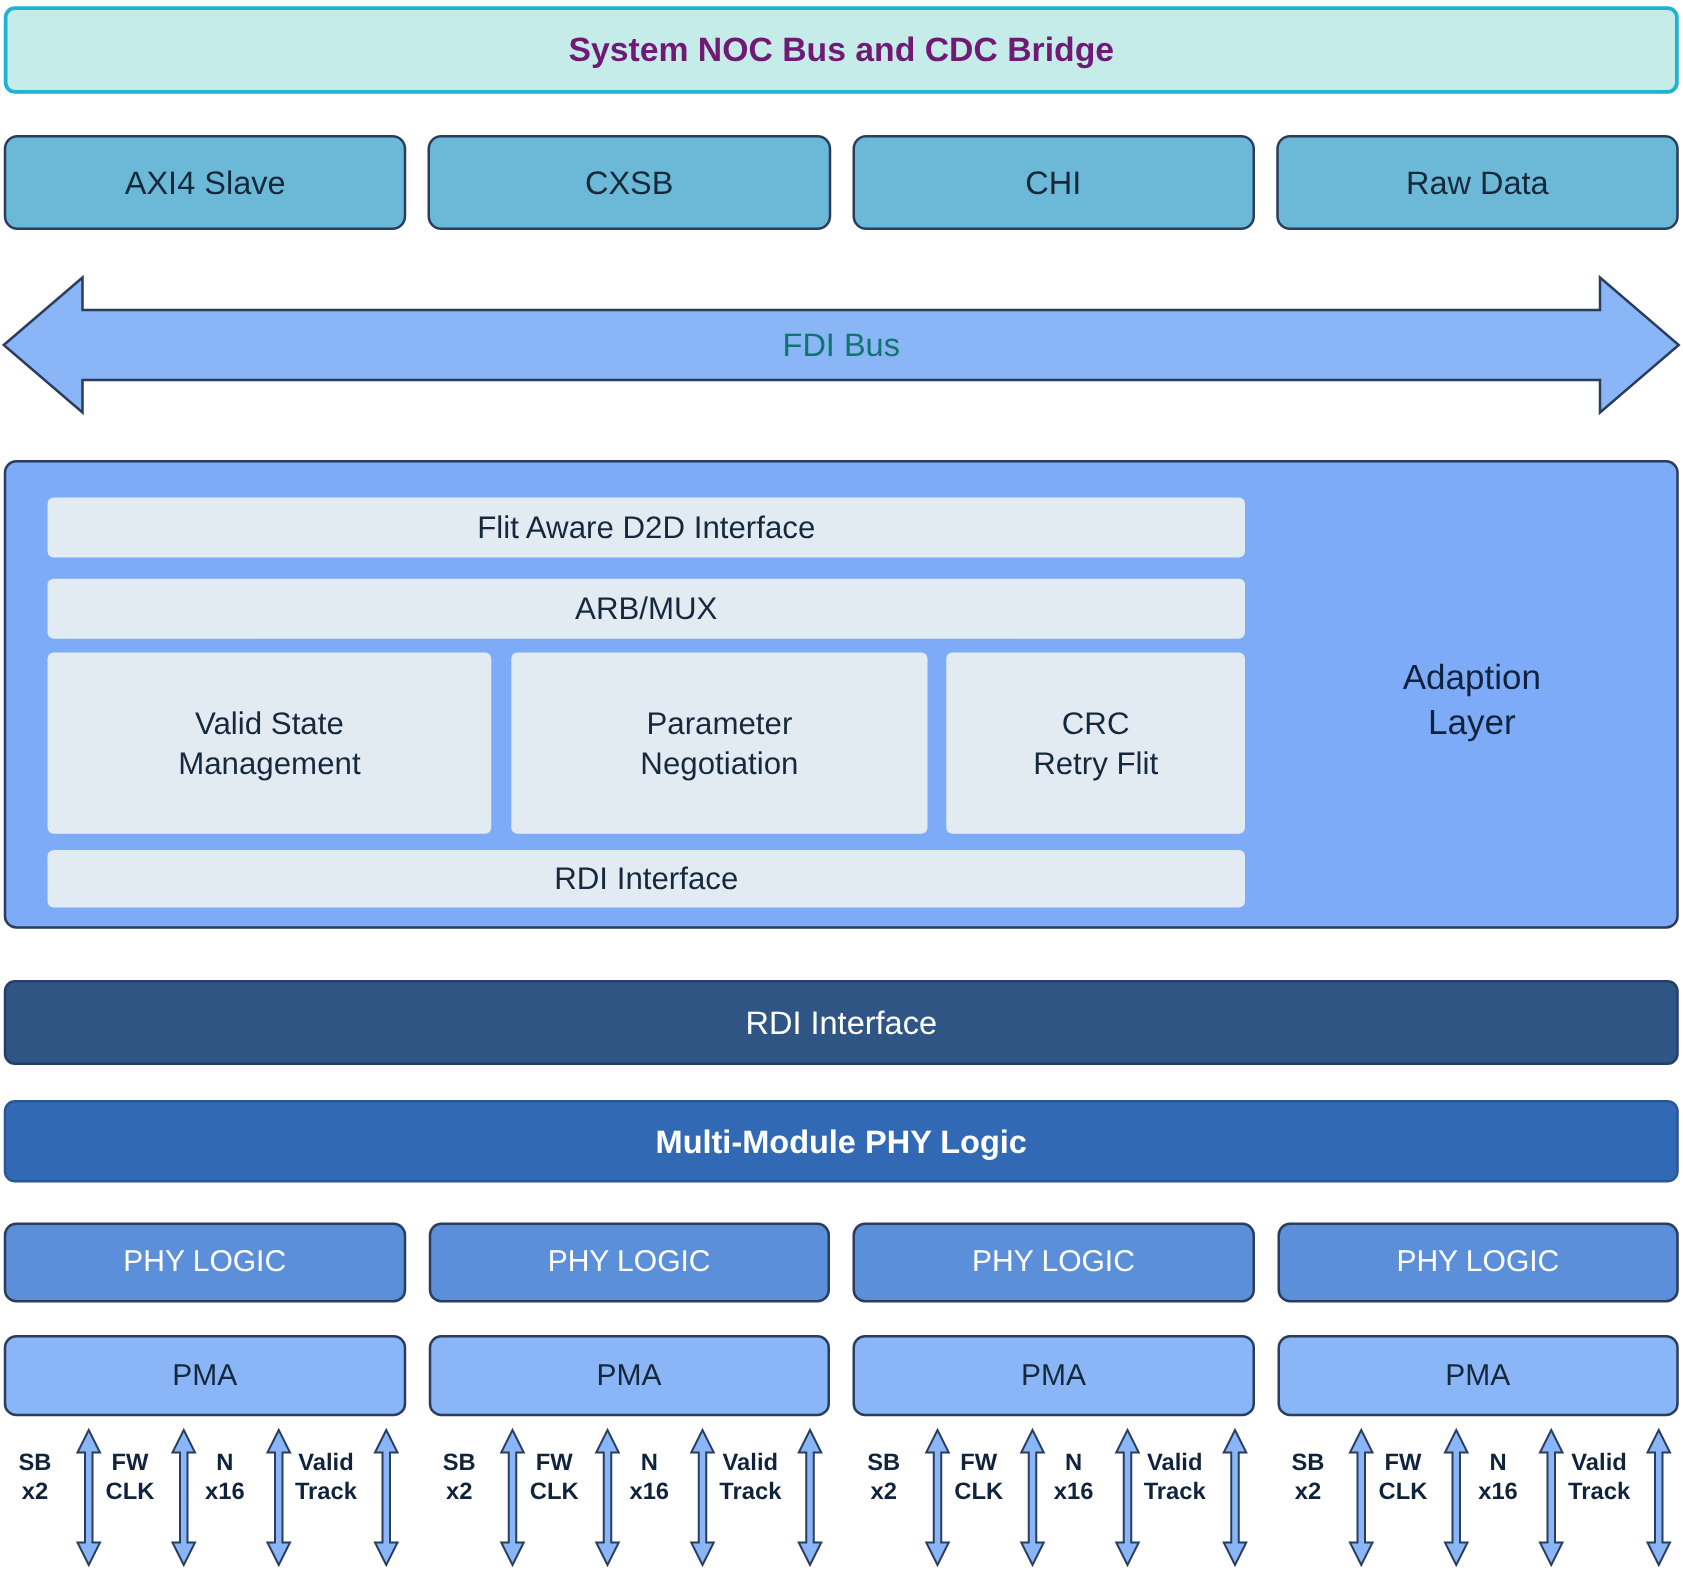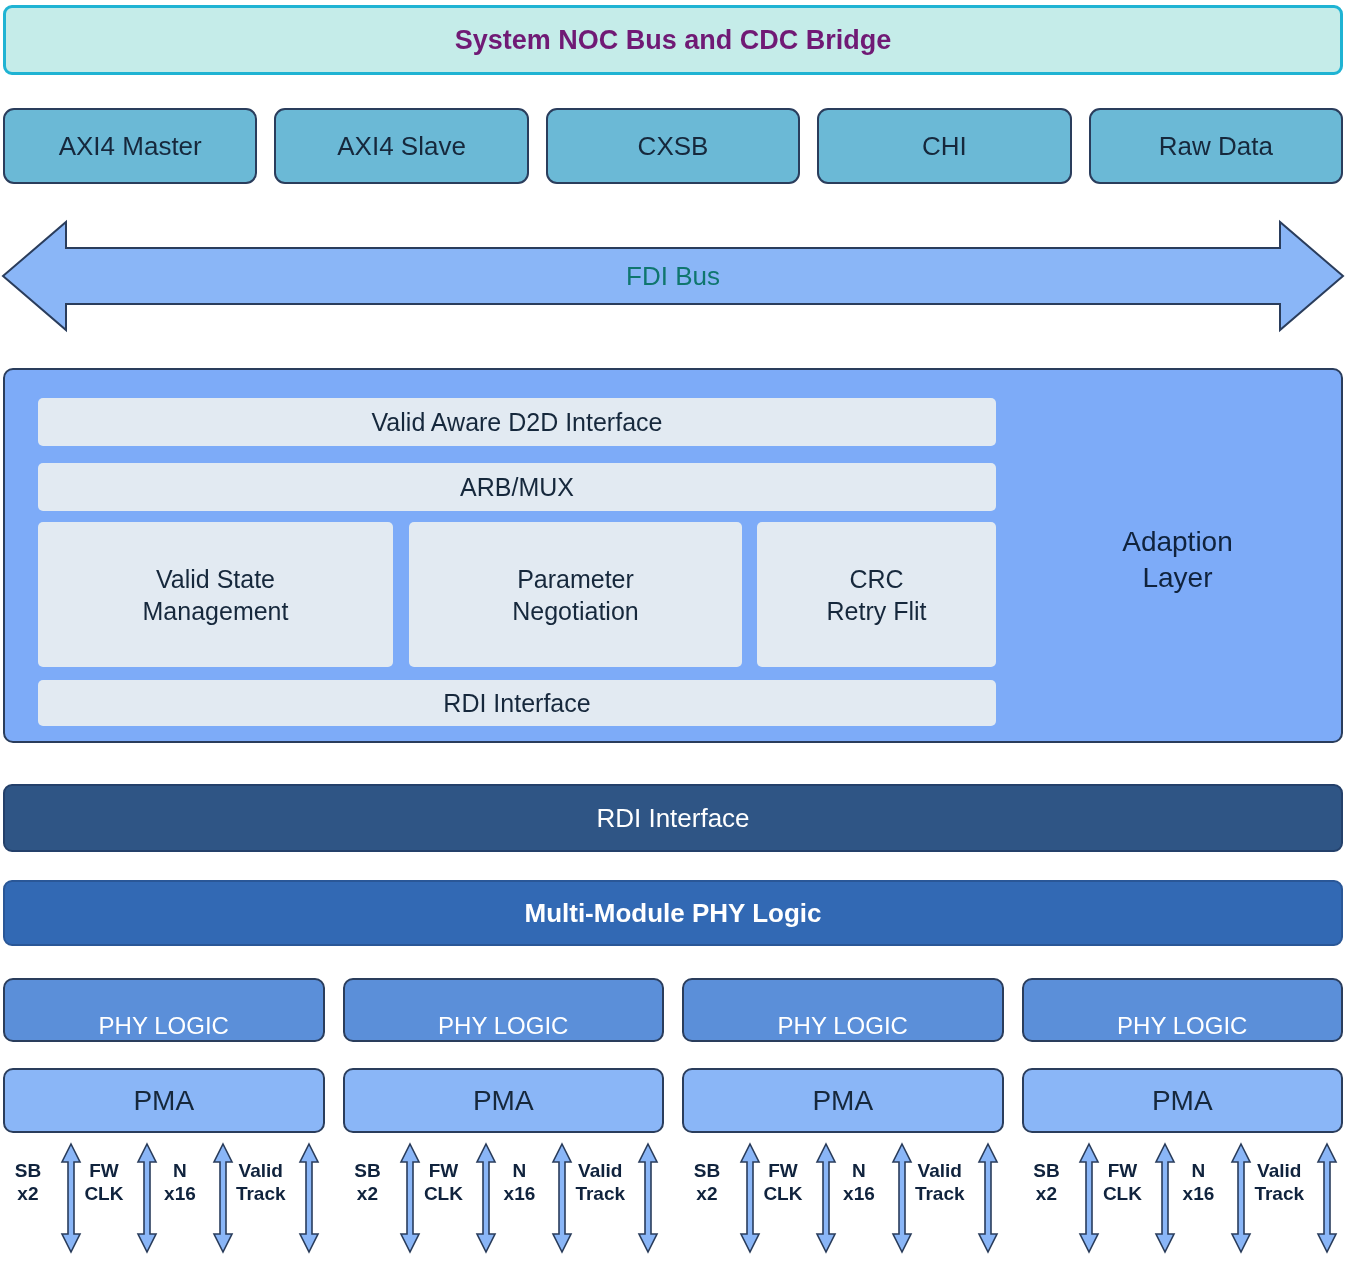--- a/index.html
+++ b/index.html
@@ -124,30 +124,30 @@
   #pma-row { top: 1068px; height: 65px; }
 
   .phy-logic-box {
     flex: 1 1 0;
     background: #5b8fd9;
     border: 2px solid #2a3d5c;
     border-radius: 10px;
     color: #ffffff;
     font-size: 24px;
     display: flex;
-    align-items: flex-end;
+    align-items: center;
     justify-content: center;
   }
   .pma-box {
     flex: 1 1 0;
     background: #8ab6f7;
     border: 2px solid #2a3d5c;
     border-radius: 10px;
     color: #16283c;
-    font-size: 28px;
+    font-size: 24px;
     display: flex;
     align-items: center;
     justify-content: center;
   }
 
   
   #signal-area {
     left: 3px; top: 1142px; width: 1340px; height: 118px;
     display: flex;
     gap: 18px;
@@ -176,23 +176,20 @@
   }
   .signal-arrow { width: 22px; height: 112px; }
 </style>
 </head>
 <body>
 
 <div class="abs center" id="noc-header">System NOC Bus and CDC Bridge</div>
 
 <div class="abs" id="protocol-row">
   <div class="protocol-box">
-    <span>AXI4 Master</span>
-  </div>
-  <div class="protocol-box">
     <span>AXI4 Slave</span>
   </div>
   <div class="protocol-box">
     <span>CXSB</span>
   </div>
   <div class="protocol-box">
     <span>CHI</span>
   </div>
   <div class="protocol-box">
     <span>Raw Data</span>
@@ -201,21 +198,21 @@
 
 <div class="abs" id="fdi-bus">
   <svg width="1346" height="116" viewBox="0 0 1346 116">
     <polygon points="3,58 66,4 66,30 1280,30 1280,4 1343,58 1280,112 1280,86 66,86 66,112" fill="#8ab6f7" stroke="#2a3d5c" stroke-width="2"></polygon>
   </svg>
 </div>
 <div class="abs center" id="fdi-label">FDI Bus</div>
 
 <div class="abs" id="adaption-layer">
 
-  <div class="abs inner-box" id="flit-d2d">Valid Aware D2D Interface</div>
+  <div class="abs inner-box" id="flit-d2d">Flit Aware D2D Interface</div>
 
   <div class="abs inner-box" id="arb-mux">ARB/MUX</div>
 
   <div class="abs inner-box" id="link-state">
       <span style="white-space:pre-line">Valid State
 Management</span>
     </div>
 
   <div class="abs inner-box" id="param-neg">
       <span style="white-space:pre-line">Parameter

